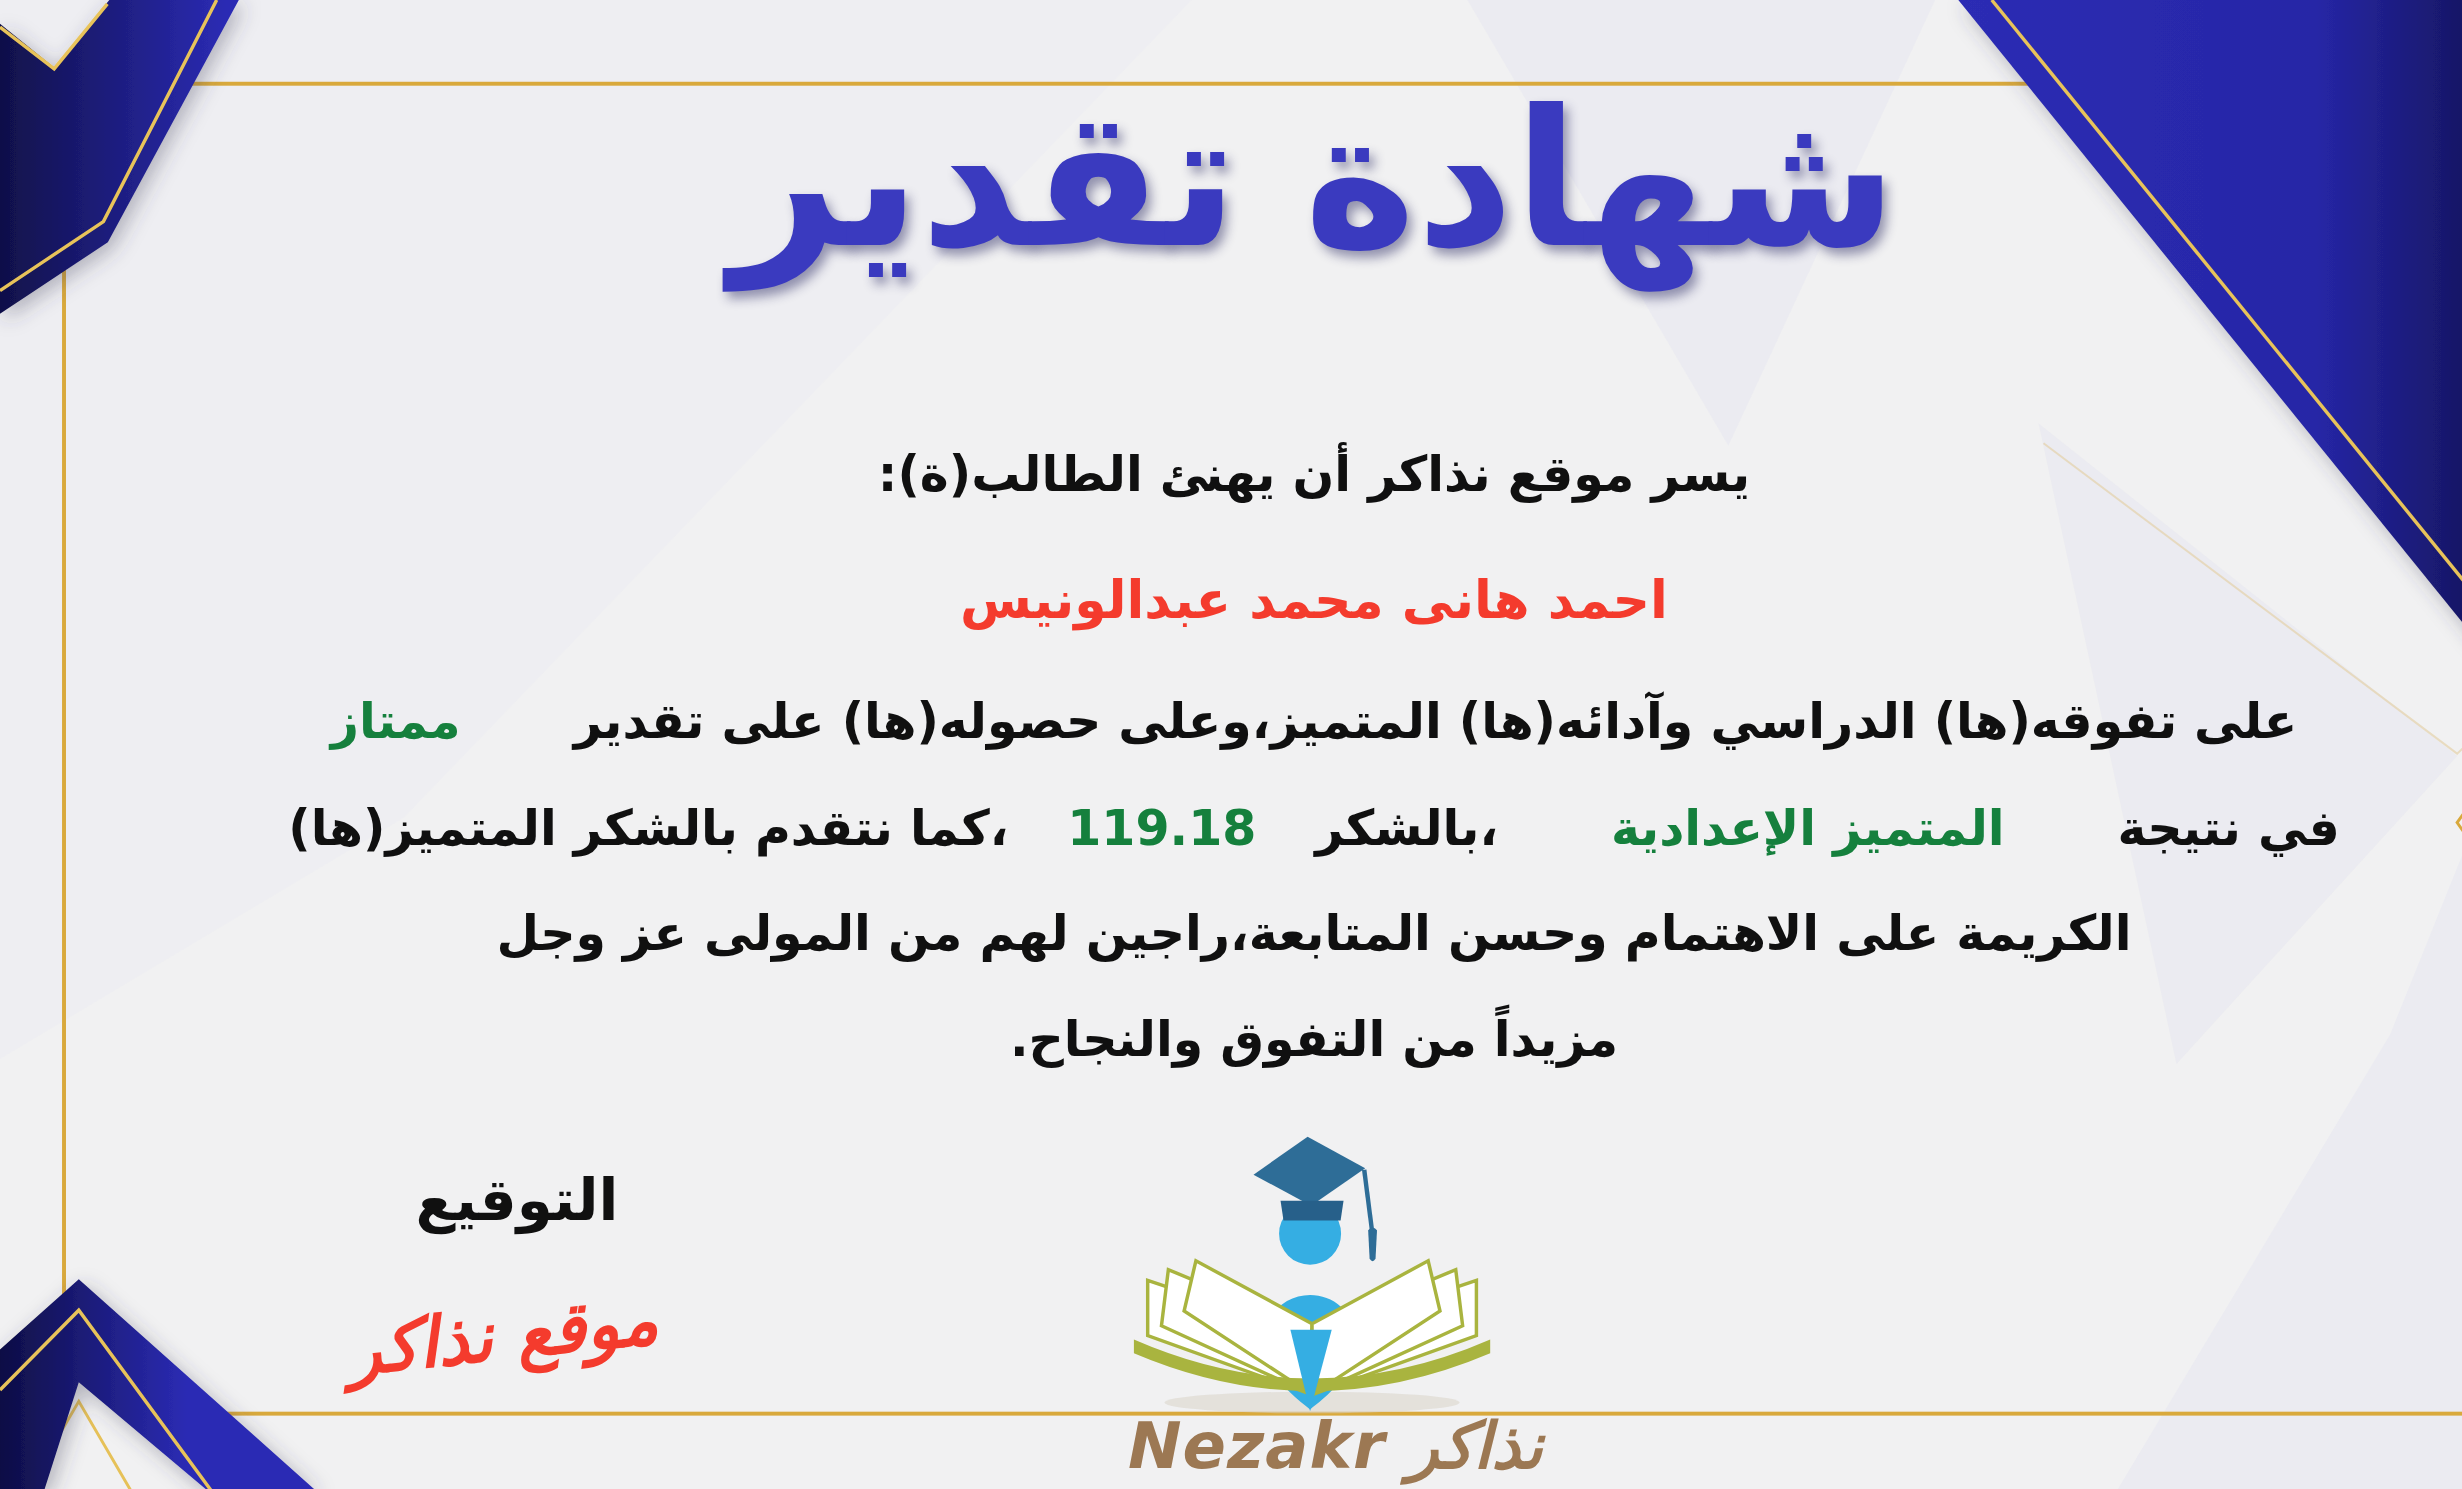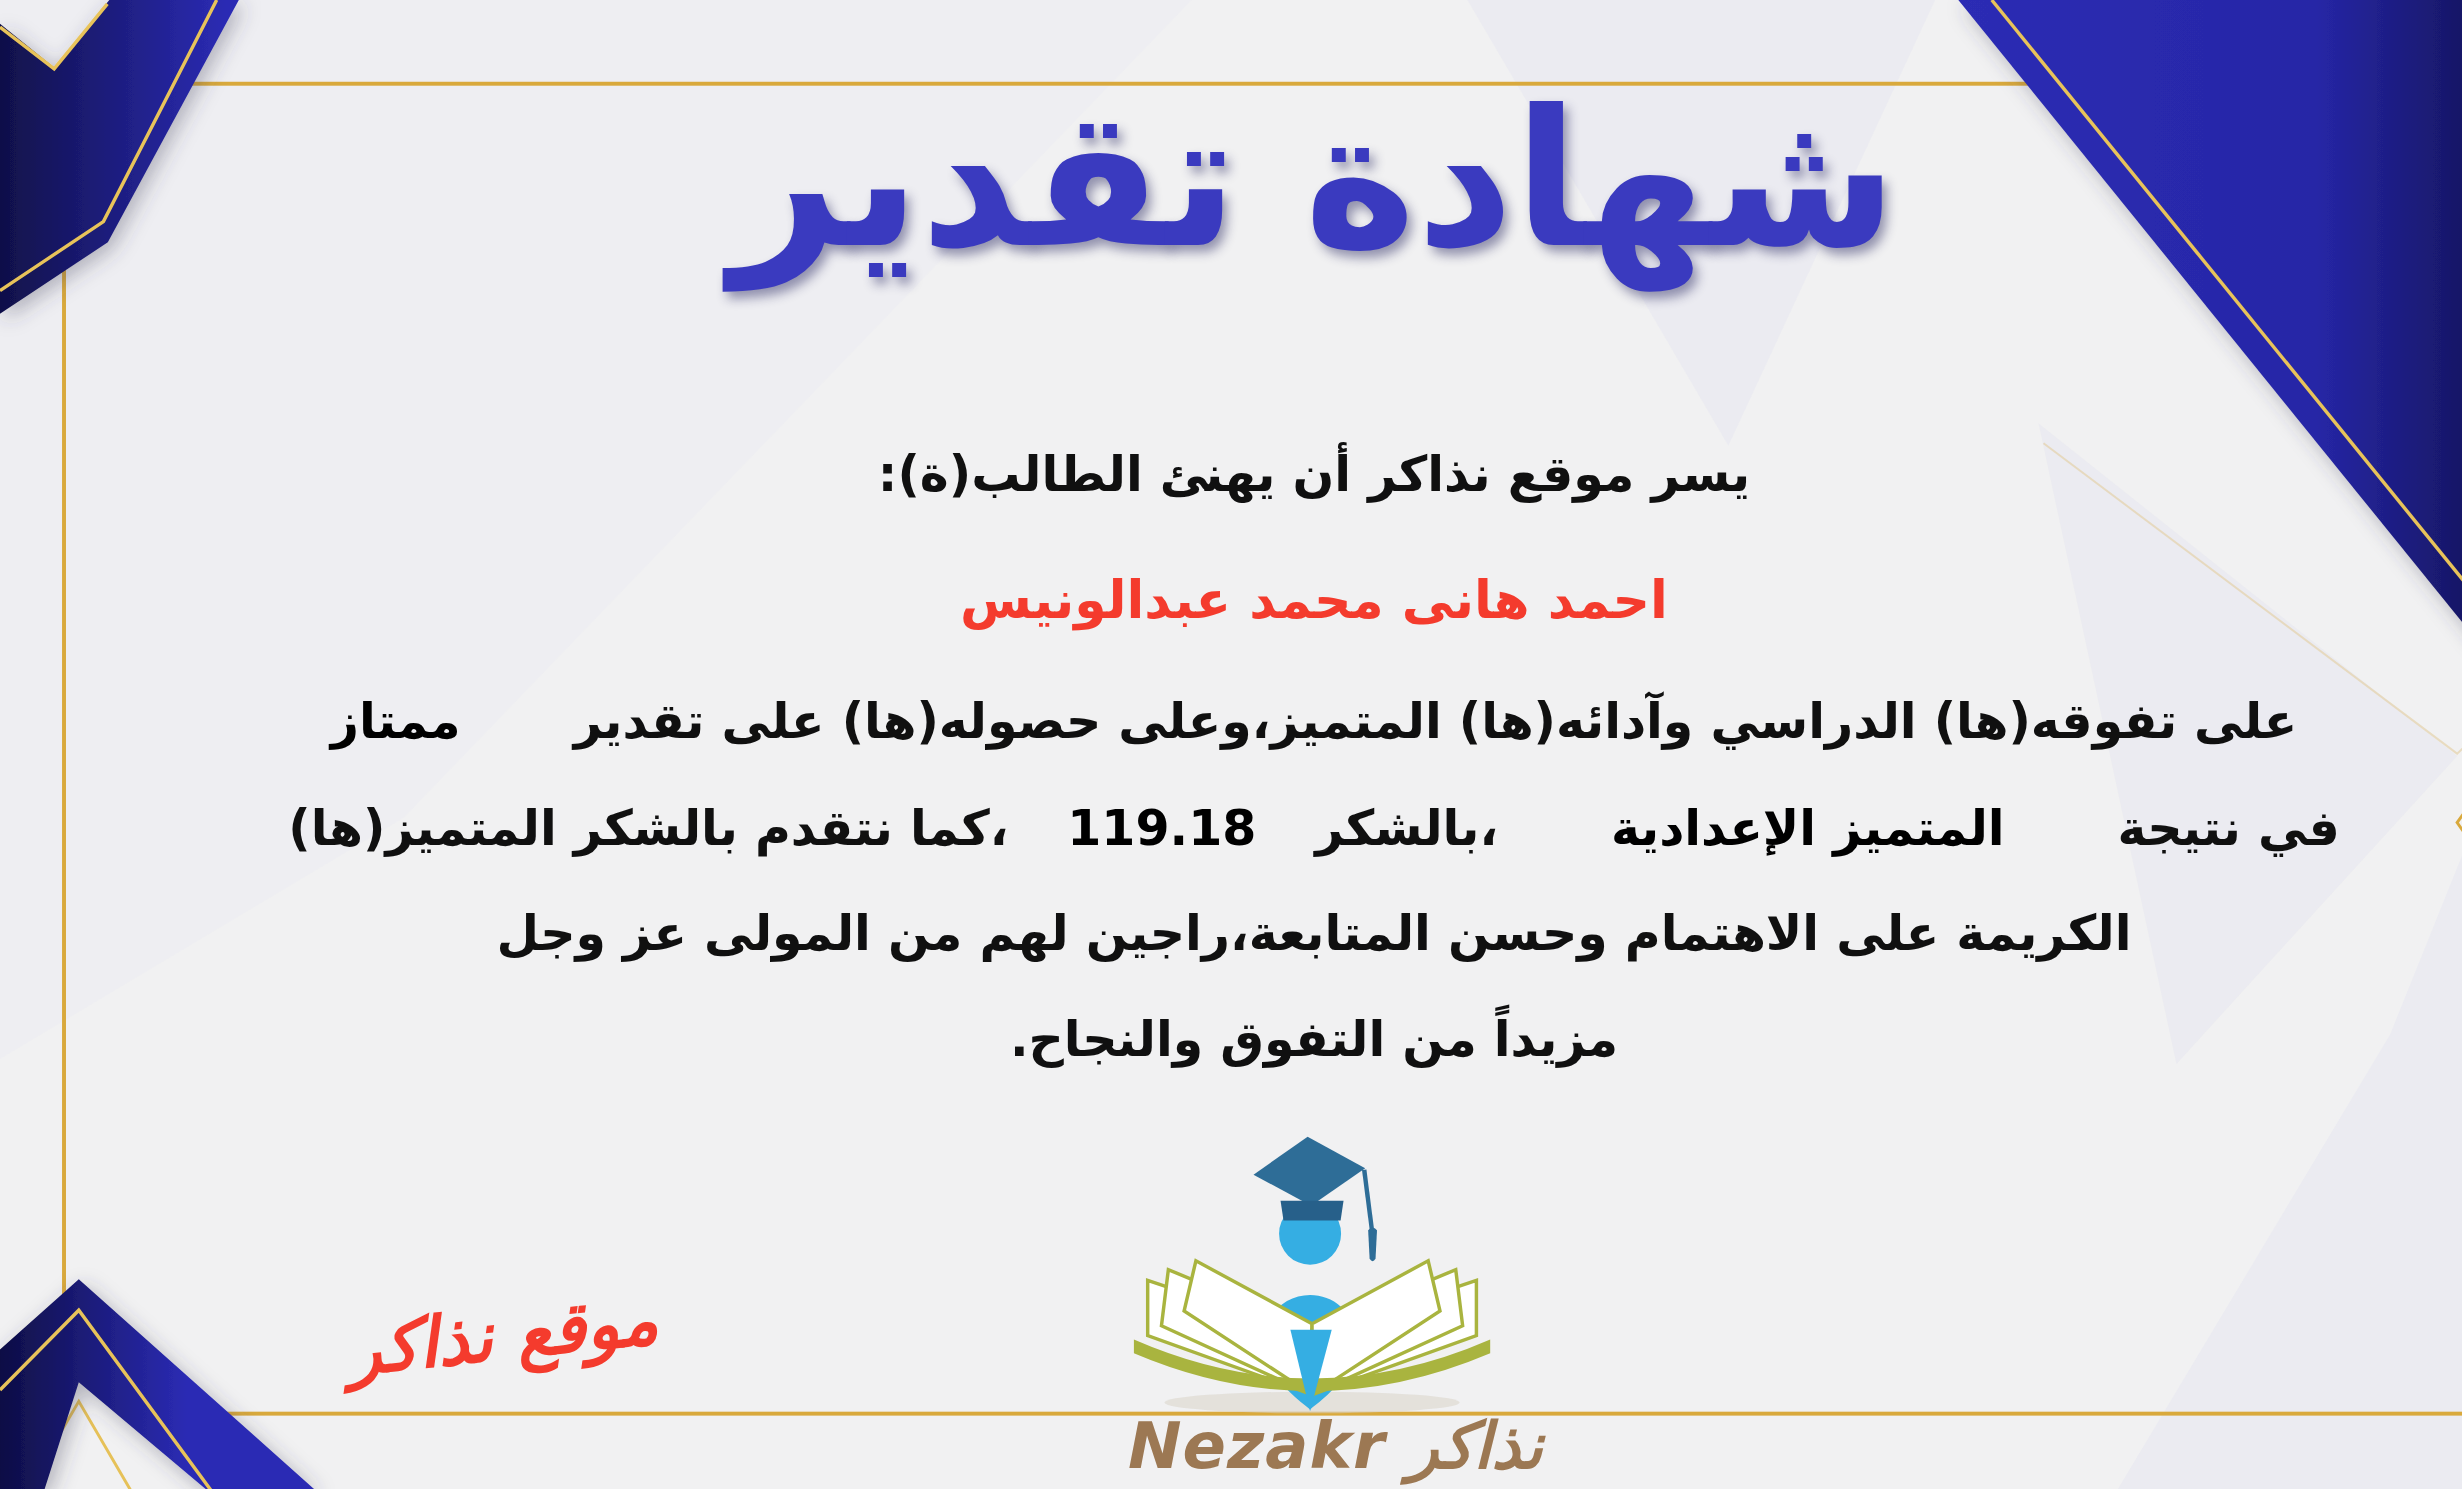--- a/index.html
+++ b/index.html
@@ -13,21 +13,21 @@
        color:#101010;font-weight:bold;white-space:nowrap;}
   #title{top:69px;font-size:190px;color:#3A3ABF;font-weight:bold;
          text-shadow:4.9px 6.9px 10.8px rgba(30,30,90,.45);}
   #intro{top:446px;font-size:49px;}
   #student-name{top:570px;font-size:52px;color:#F43B2D;}
   .para{font-size:49px;line-height:1.1;}
   #line1{top:695px;}
   #line2{top:802px;}
   #line3{top:907px;}
   #line4{top:1013px;}
-  .red{color:#000000;}
+  .red{color:#15803d;}
   .gap-lg{display:inline-block;width:113px;}
   .gap-md{display:inline-block;width:59px;}
   #signature-label{position:absolute;left:389px;top:1166px;width:256px;
        text-align:center;font-size:58px;font-weight:bold;color:#101010;direction:rtl;white-space:nowrap;}
   #signature-script{position:absolute;left:325px;top:1295px;width:355px;
        text-align:center;font-size:69px;font-weight:bold;font-style:italic;color:#F43B2D;
        direction:rtl;white-space:nowrap;transform:rotate(-6deg);}
   #logo-wordmark{position:absolute;left:1128px;top:1409px;width:374px;text-align:center;
        direction:ltr;font-size:64px;font-weight:bold;font-style:italic;color:#9C7853;white-space:nowrap;}
   #logo-wordmark .latin{letter-spacing:1px;}
@@ -110,20 +110,21 @@
     <span>على تفوقه(ها) الدراسي وآدائه(ها) المتميز،وعلى حصوله(ها) على تقدير</span><span class="gap-lg"></span><span class="red">ممتاز</span>
   </div>
 
   <div id="line2" class="txt para">
     <span>في نتيجة</span><span class="gap-lg"></span><span class="red">المتميز الإعدادية</span><span class="gap-lg"></span><span>،بالشكر</span><span class="gap-md"></span><span class="red">119.18</span><span class="gap-md"></span><span>،كما نتقدم بالشكر المتميز(ها)</span>
   </div>
 
   <div id="line3" class="txt para">الكريمة على الاهتمام وحسن المتابعة،راجين لهم من المولى عز وجل</div>
   <div id="line4" class="txt para">مزيداً من التفوق والنجاح.</div>
 
+  <div id="signature-label">التوقيع</div>
   <div id="signature-script">موقع نذاكر</div>
 
   <svg id="logo" viewBox="2240 2280 860 760" style="position:absolute;left:1103px;top:1123px;width:424px;height:374px;">
 
     <ellipse cx="2664" cy="2848" rx="300" ry="22" fill="#d8d3c8" opacity="0.55"></ellipse>
 
     <g>
       <circle cx="2660" cy="2505" r="63" fill="#35AEE3"></circle>
       <path d="M2568,2725 C2570,2598 2750,2598 2752,2725 C2752,2792 2690,2838 2660,2862 C2630,2838 2568,2792 2568,2725 Z" fill="#35AEE3"></path>
     </g>

